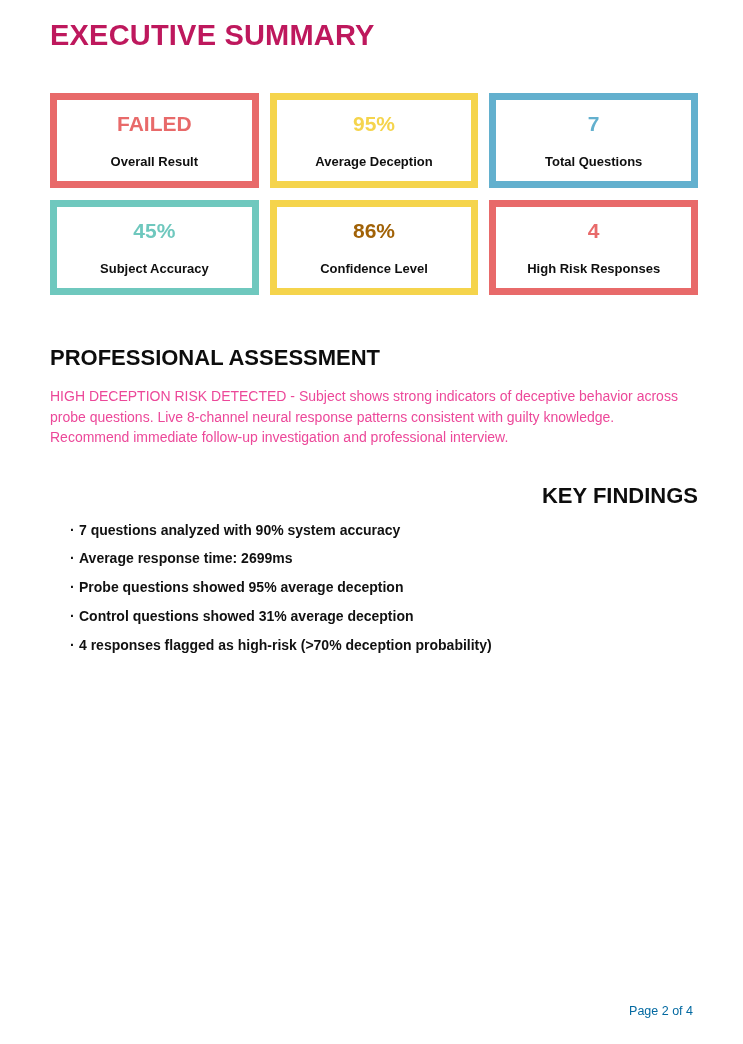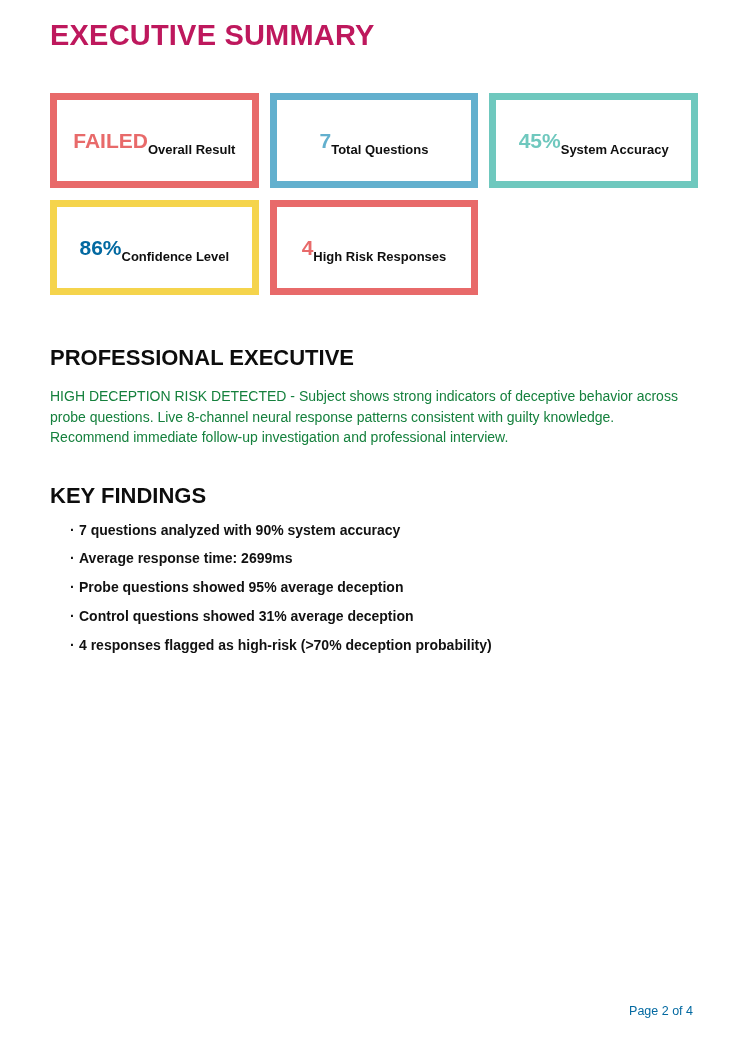--- a/index.html
+++ b/index.html
@@ -27,21 +27,21 @@
     display: grid;
     grid-template-columns: repeat(3, 1fr);
     gap: 12px 11px;
   }
   .card {
     height: 95px;
     box-sizing: border-box;
     border: 7px solid #ccc; 
     background: #fff;
     display: flex;
-    flex-direction: row;
+    flex-direction: column;
     align-items: center;
     justify-content: center;
     text-align: center;
   }
   .card-value {
     font-size: 21px;
     font-weight: 700;
     line-height: 1.1;
   }
   .card-label {
@@ -56,24 +56,24 @@
     font-weight: 700;
     line-height: 1;
     margin: 0;
     color: #0d0d0d;
   }
   .heading-assessment { margin-top: 52px; }
   .assessment-body {
     margin: 17px 0 8px 0;
     font-size: 14px;
     line-height: 20.5px;
-    color: #15803d;
+    color: #ec4899;
     max-width: 640px;
   }
-  .heading-findings { margin-top: 37px; }
+  .heading-findings { margin-top: 37px; text-align: right; }
   .findings-list {
     list-style: none;
     margin: 15px 0 16px 0;
     padding: 0 0 0 20px;
   }
   .finding-item {
     position: relative;
     padding-left: 9px;
     margin-bottom: 12px;
     font-size: 14px;
@@ -101,39 +101,43 @@
 
 <div class="content">
 
   <h1 class="page-title">EXECUTIVE SUMMARY</h1>
 
   <div class="cards">
     <div class="card" style="border-color: rgb(232, 106, 106);">
       <div class="card-value" style="color: rgb(232, 106, 106);">FAILED</div>
       <div class="card-label">Overall Result</div>
     </div>
+    <div class="card" style="border-color: rgb(245, 212, 76);">
+      <div class="card-value" style="color: rgb(245, 212, 76);">95%</div>
+      <div class="card-label">Average Deception</div>
+    </div>
     <div class="card" style="border-color: rgb(99, 176, 206);">
       <div class="card-value" style="color: rgb(99, 176, 206);">7</div>
       <div class="card-label">Total Questions</div>
     </div>
     <div class="card" style="border-color: rgb(111, 200, 190);">
       <div class="card-value" style="color: rgb(111, 200, 190);">45%</div>
-      <div class="card-label">System Accuracy</div>
+      <div class="card-label">Subject Accuracy</div>
     </div>
     <div class="card" style="border-color: rgb(245, 212, 76);">
-      <div class="card-value" style="color: #0369a1;">86%</div>
+      <div class="card-value" style="color: #a16207;">86%</div>
       <div class="card-label">Confidence Level</div>
     </div>
     <div class="card" style="border-color: rgb(232, 106, 106);">
       <div class="card-value" style="color: rgb(232, 106, 106);">4</div>
       <div class="card-label">High Risk Responses</div>
     </div>
   </div>
 
-  <h2 class="section-heading heading-assessment">PROFESSIONAL EXECUTIVE</h2>
+  <h2 class="section-heading heading-assessment">PROFESSIONAL ASSESSMENT</h2>
   <p class="assessment-body">HIGH DECEPTION RISK DETECTED - Subject shows strong indicators of deceptive behavior across probe questions. Live 8-channel neural response patterns consistent with guilty knowledge. Recommend immediate follow-up investigation and professional interview.</p>
 
   <h2 class="section-heading heading-findings">KEY FINDINGS</h2>
   <ul class="findings-list">
     <li class="finding-item">7 questions analyzed with 90% system accuracy</li>
     <li class="finding-item">Average response time: 2699ms</li>
     <li class="finding-item">Probe questions showed 95% average deception</li>
     <li class="finding-item">Control questions showed 31% average deception</li>
     <li class="finding-item">4 responses flagged as high-risk (&gt;70% deception probability)</li>
   </ul>

